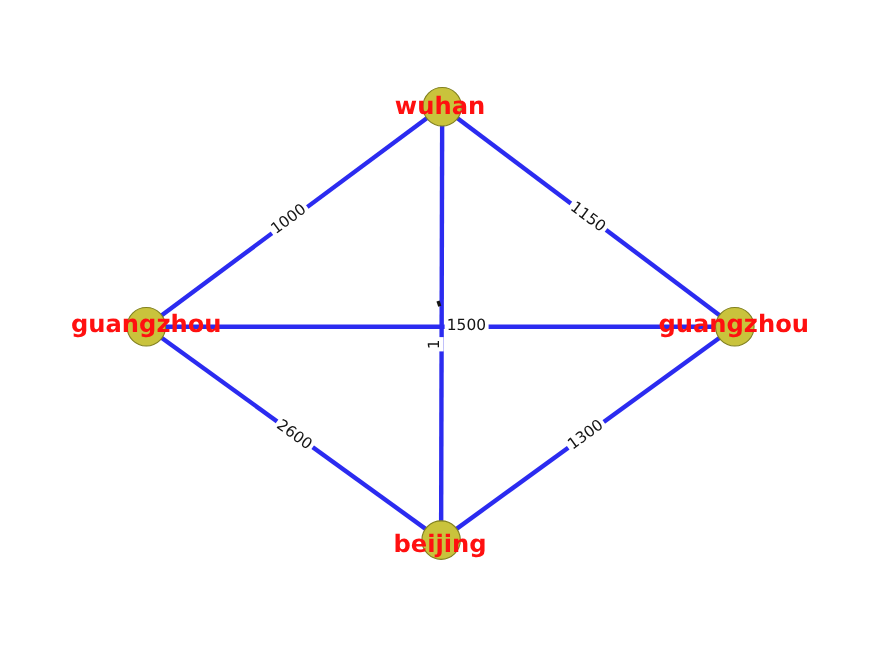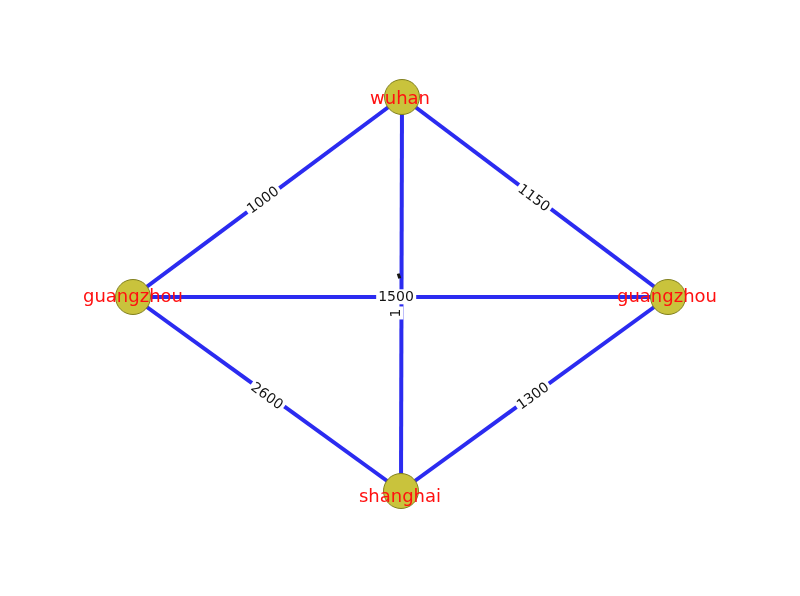--- a/index.html
+++ b/index.html
@@ -56,23 +56,24 @@
     border-radius: 50%;
     background: var(--node-fill);
     border: 1.5px solid var(--node-border);
     box-sizing: border-box;
     transform: translate(-50%, -50%);
   }
   .node-label {
     position: absolute;
     transform: translate(-50%, -50%);
     color: var(--node-label);
-    font-size: 18px;
+    font-size: 22px;
     line-height: 1;
     white-space: nowrap;
+    font-weight: bold;
   }
 </style>
 </head>
 <body>
 
 <div class="canvas">
 
   <svg class="edges-layer" width="800" height="596" viewBox="0 0 800 596">
     <line class="edge" x1="133" y1="297" x2="402" y2="97"></line>
     <line class="edge" x1="402" y1="97" x2="668" y2="297"></line>
@@ -82,29 +83,29 @@
     <line class="edge" x1="402" y1="97" x2="401" y2="491"></line>
   </svg>
 
   <div class="edge-label" style="left:396px; top:313px; --rot:-90deg">1</div>
   <div class="occluded-fragment" style="left:399px; top:276px;"></div>
 
   <div class="edge-label" style="left:263px; top:200px; --rot:-36.5deg">1000</div>
 
   <div class="edge-label" style="left:534px; top:198px; --rot:36.5deg">1150</div>
 
-  <div class="edge-label" style="left:396px; top:297px; --rot:0deg">1500</div>
+  <div class="edge-label" style="left:424px; top:297px; --rot:0deg">1500</div>
 
   <div class="edge-label" style="left:267px; top:396px; --rot:36deg">2600</div>
 
   <div class="edge-label" style="left:533px; top:396px; --rot:-36deg">1300</div>
 
   <div class="node" style="left:402px; top:97px;"></div>
   <div class="node" style="left:133px; top:297px;"></div>
   <div class="node" style="left:668px; top:297px;"></div>
   <div class="node" style="left:401px; top:491px;"></div>
 
   <div class="node-label" style="left:400px; top:98px;">wuhan</div>
   <div class="node-label" style="left:133px; top:296px;">guangzhou</div>
   <div class="node-label" style="left:667px; top:296px;">guangzhou</div>
-  <div class="node-label" style="left:400px; top:496px;">shanghai</div>
+  <div class="node-label" style="left:400px; top:496px;">beijing</div>
 
 </div>
 
 </body></html>

